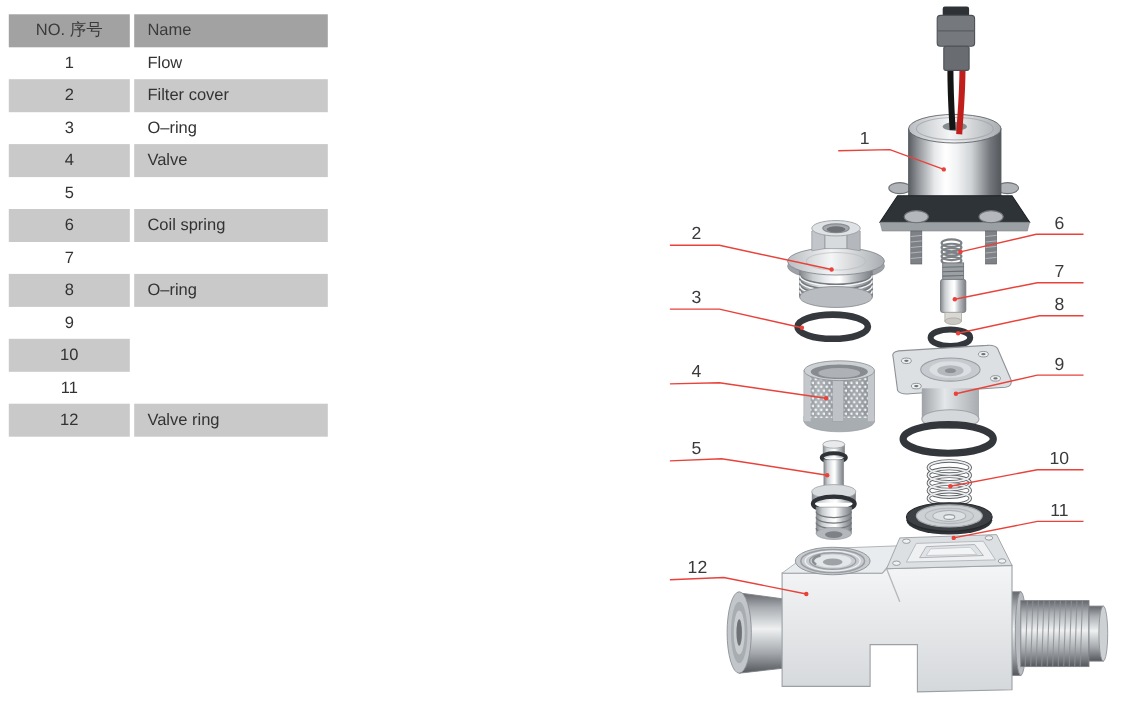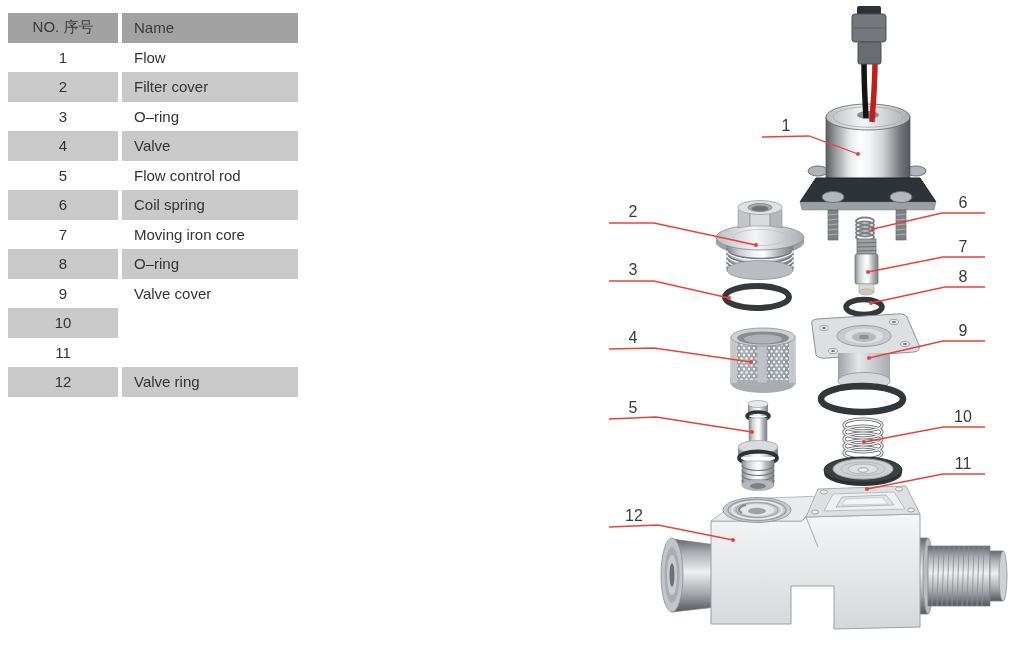--- a/index.html
+++ b/index.html
@@ -43,41 +43,38 @@
           <div class="cell c2">O–ring</div>
         </div>
         <div class="trow shade">
           <div class="cell c1">4</div>
           <div class="gap"></div>
           <div class="cell c2">Valve</div>
         </div>
         <div class="trow">
           <div class="cell c1">5</div>
           <div class="gap"></div>
-          <div class="cell c2">Flow control rod</div>
         </div>
         <div class="trow shade">
           <div class="cell c1">6</div>
           <div class="gap"></div>
           <div class="cell c2">Coil spring</div>
         </div>
         <div class="trow">
           <div class="cell c1">7</div>
           <div class="gap"></div>
-          <div class="cell c2">Moving iron core</div>
         </div>
         <div class="trow shade">
           <div class="cell c1">8</div>
           <div class="gap"></div>
           <div class="cell c2">O–ring</div>
         </div>
         <div class="trow">
           <div class="cell c1">9</div>
           <div class="gap"></div>
-          <div class="cell c2">Valve cover</div>
         </div>
         <div class="trow shade">
           <div class="cell c1">10</div>
           <div class="gap"></div>
         </div>
         <div class="trow">
           <div class="cell c1">11</div>
           <div class="gap"></div>
         </div>
         <div class="trow shade">

